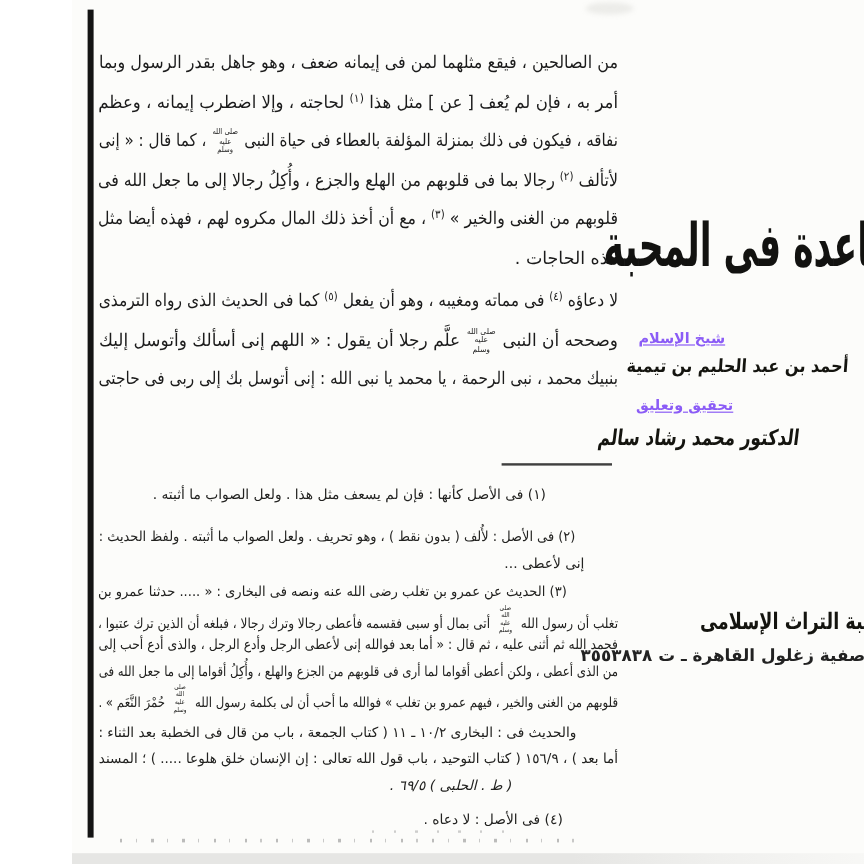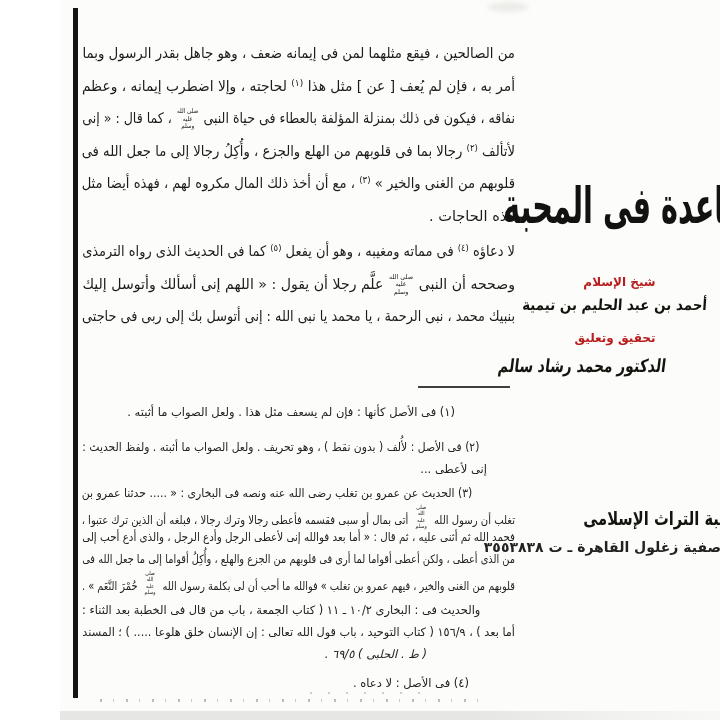--- a/index.html
+++ b/index.html
@@ -35,21 +35,21 @@
 
   
   .remnant{position:absolute;left:40px;top:699px;width:390px;height:3px;opacity:.45;
     background:repeating-linear-gradient(90deg,#6d6d6d 0 2px,transparent 2px 13px,#8a8a8a 13px 14px,transparent 14px 26px);}
   .remnant2{position:absolute;left:250px;top:692px;width:120px;height:2px;opacity:.35;
     background:repeating-linear-gradient(90deg,#777 0 2px,transparent 2px 18px);}
 
   
   .cal-title{position:absolute;left:462px;top:168px;width:222px;height:80px;
     font-size:40px;font-weight:700;line-height:76px;text-align:center;white-space:nowrap;color:#121210;}
-  .lbl{position:absolute;font-size:12px;font-weight:700;text-align:center;white-space:nowrap;color:#b91c1c;}
+  .lbl{position:absolute;font-size:12px;font-weight:700;text-align:left;white-space:nowrap;color:#8b5cf6;text-decoration:underline;}
   .author-lbl{left:472px;top:275px;width:175px;}
   .cal{position:absolute;font-weight:700;text-align:center;white-space:nowrap;color:#14140f;}
   .author-name{left:462px;top:292px;width:185px;font-size:15px;line-height:26px;}
   .editor-lbl{left:470px;top:331px;width:170px;}
   .editor-name{left:438px;top:347px;width:168px;font-size:18px;line-height:38px;}
   .pub-name{position:absolute;left:523px;top:501px;width:160px;font-size:19px;font-weight:700;
     text-align:center;white-space:nowrap;line-height:34px;color:#14140f;}
   .pub-addr{position:absolute;left:518px;top:539px;width:165px;font-size:14px;font-weight:700;
     text-align:center;white-space:nowrap;color:#222;}
 

